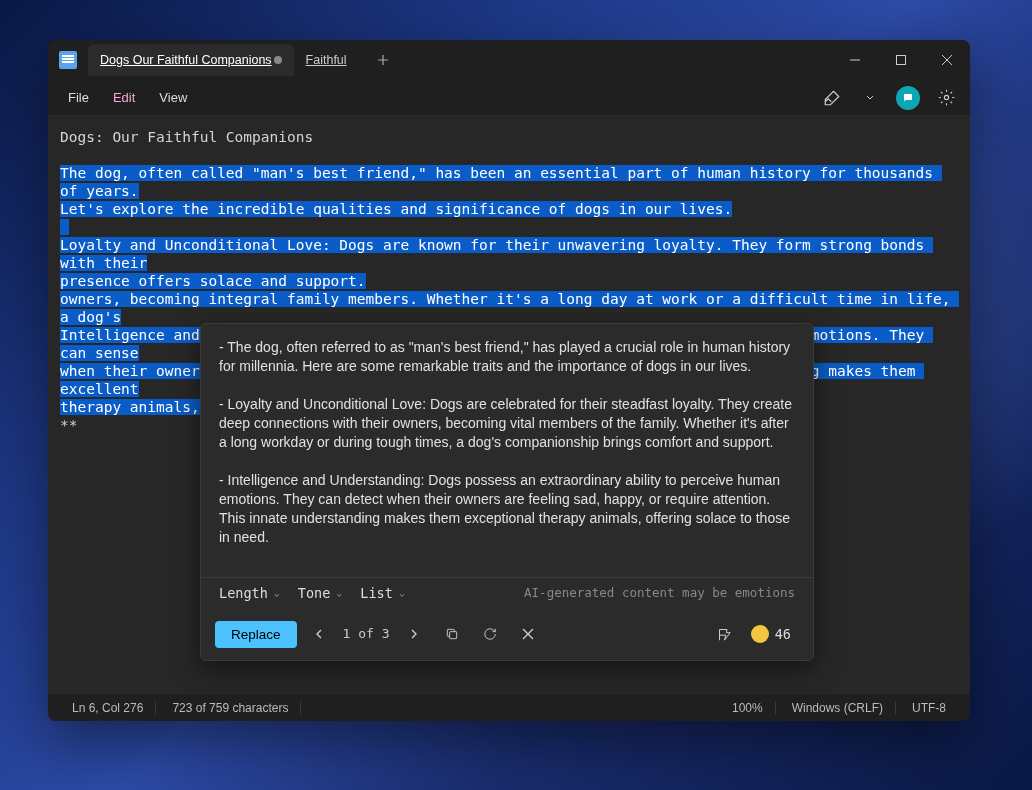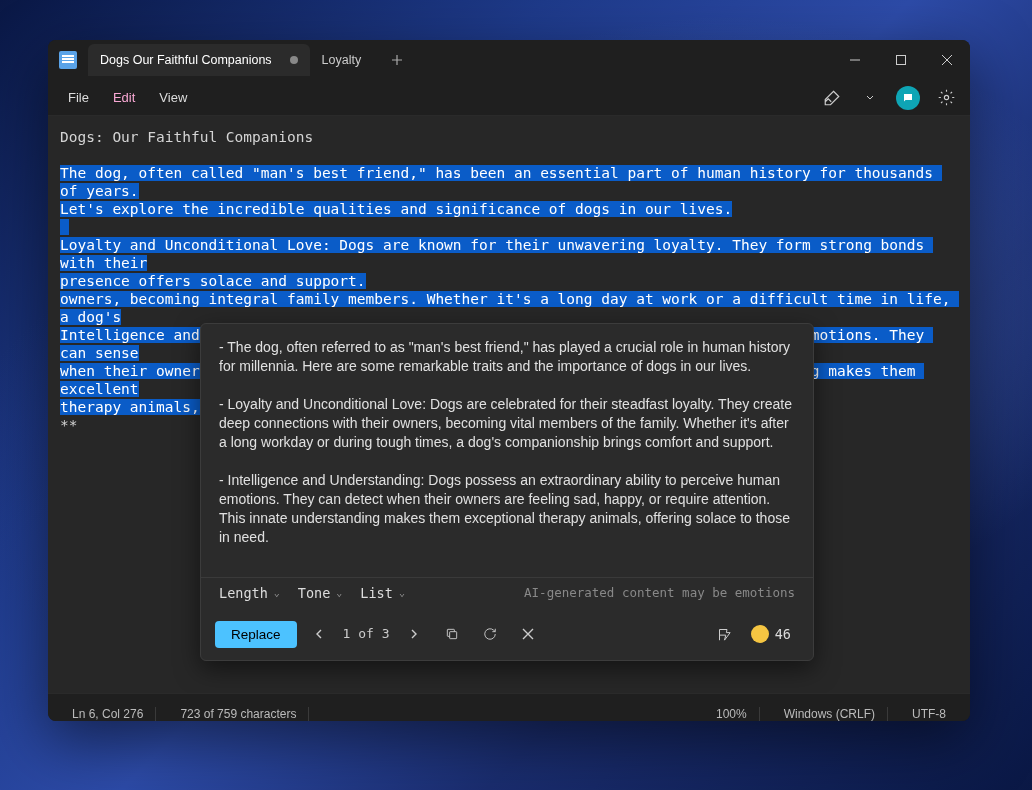--- a/index.html
+++ b/index.html
@@ -62,25 +62,26 @@
 .tabs {
   display: flex;
   align-items: center;
   flex: 1;
 }
 .tab {
   height: 32px;
   padding: 0 12px;
   display: flex;
   align-items: center;
-  gap: 18px;
+  gap: 2px;
   border-radius: 6px 6px 0 0;
   font-size: 12.5px;
   color: #ccc;
   cursor: pointer;
+  text-decoration: underline;
 }
 .tab.active {
   background: #2b2b2b;
   color: #fff;
 }
 .tab-dot {
   width: 8px;
   height: 8px;
   border-radius: 50%;
   background: #888;
@@ -258,25 +259,25 @@
   align-items: center;
   gap: 6px;
   color: #ddd;
   font-size: 13.5px;
 }
 .statusbar {
   height: 28px;
   background: #1f1f1f;
   border-top: 1px solid #2a2a2a;
   display: flex;
-  align-items: flex-end;
+  align-items: center;
   padding: 0 12px;
   font-size: 12px;
   color: #bbb;
-  gap: 12px;
+  gap: 4px;
 }
 .status-seg {
   padding: 0 12px;
   border-right: 1px solid #3a3a3a;
 }
 .status-seg:last-child { border-right: none; }
 .status-spacer { flex: 1; }
 svg { display: block; }
 </style>
 </head>
@@ -289,21 +290,21 @@
   <div class="titlebar">
     <div class="app-icon">
       <div class="notepad-icon"></div>
     </div>
     <div class="tabs">
       <div class="tab active">
         <span>Dogs Our Faithful Companions</span>
         <span class="tab-dot"></span>
       </div>
       <div class="tab">
-        <span>Loyalty</span>
+        <span>Faithful</span>
       </div>
       <div class="tab-add">
         <svg width="12" height="12" viewBox="0 0 12 12">
             <path d="M6 1v10M1 6h10" stroke="currentColor" stroke-width="1.2"></path>
           </svg>
       </div>
     </div>
     <div class="win-controls">
       <div class="win-btn">
         <svg width="10" height="10" viewBox="0 0 10 10">

